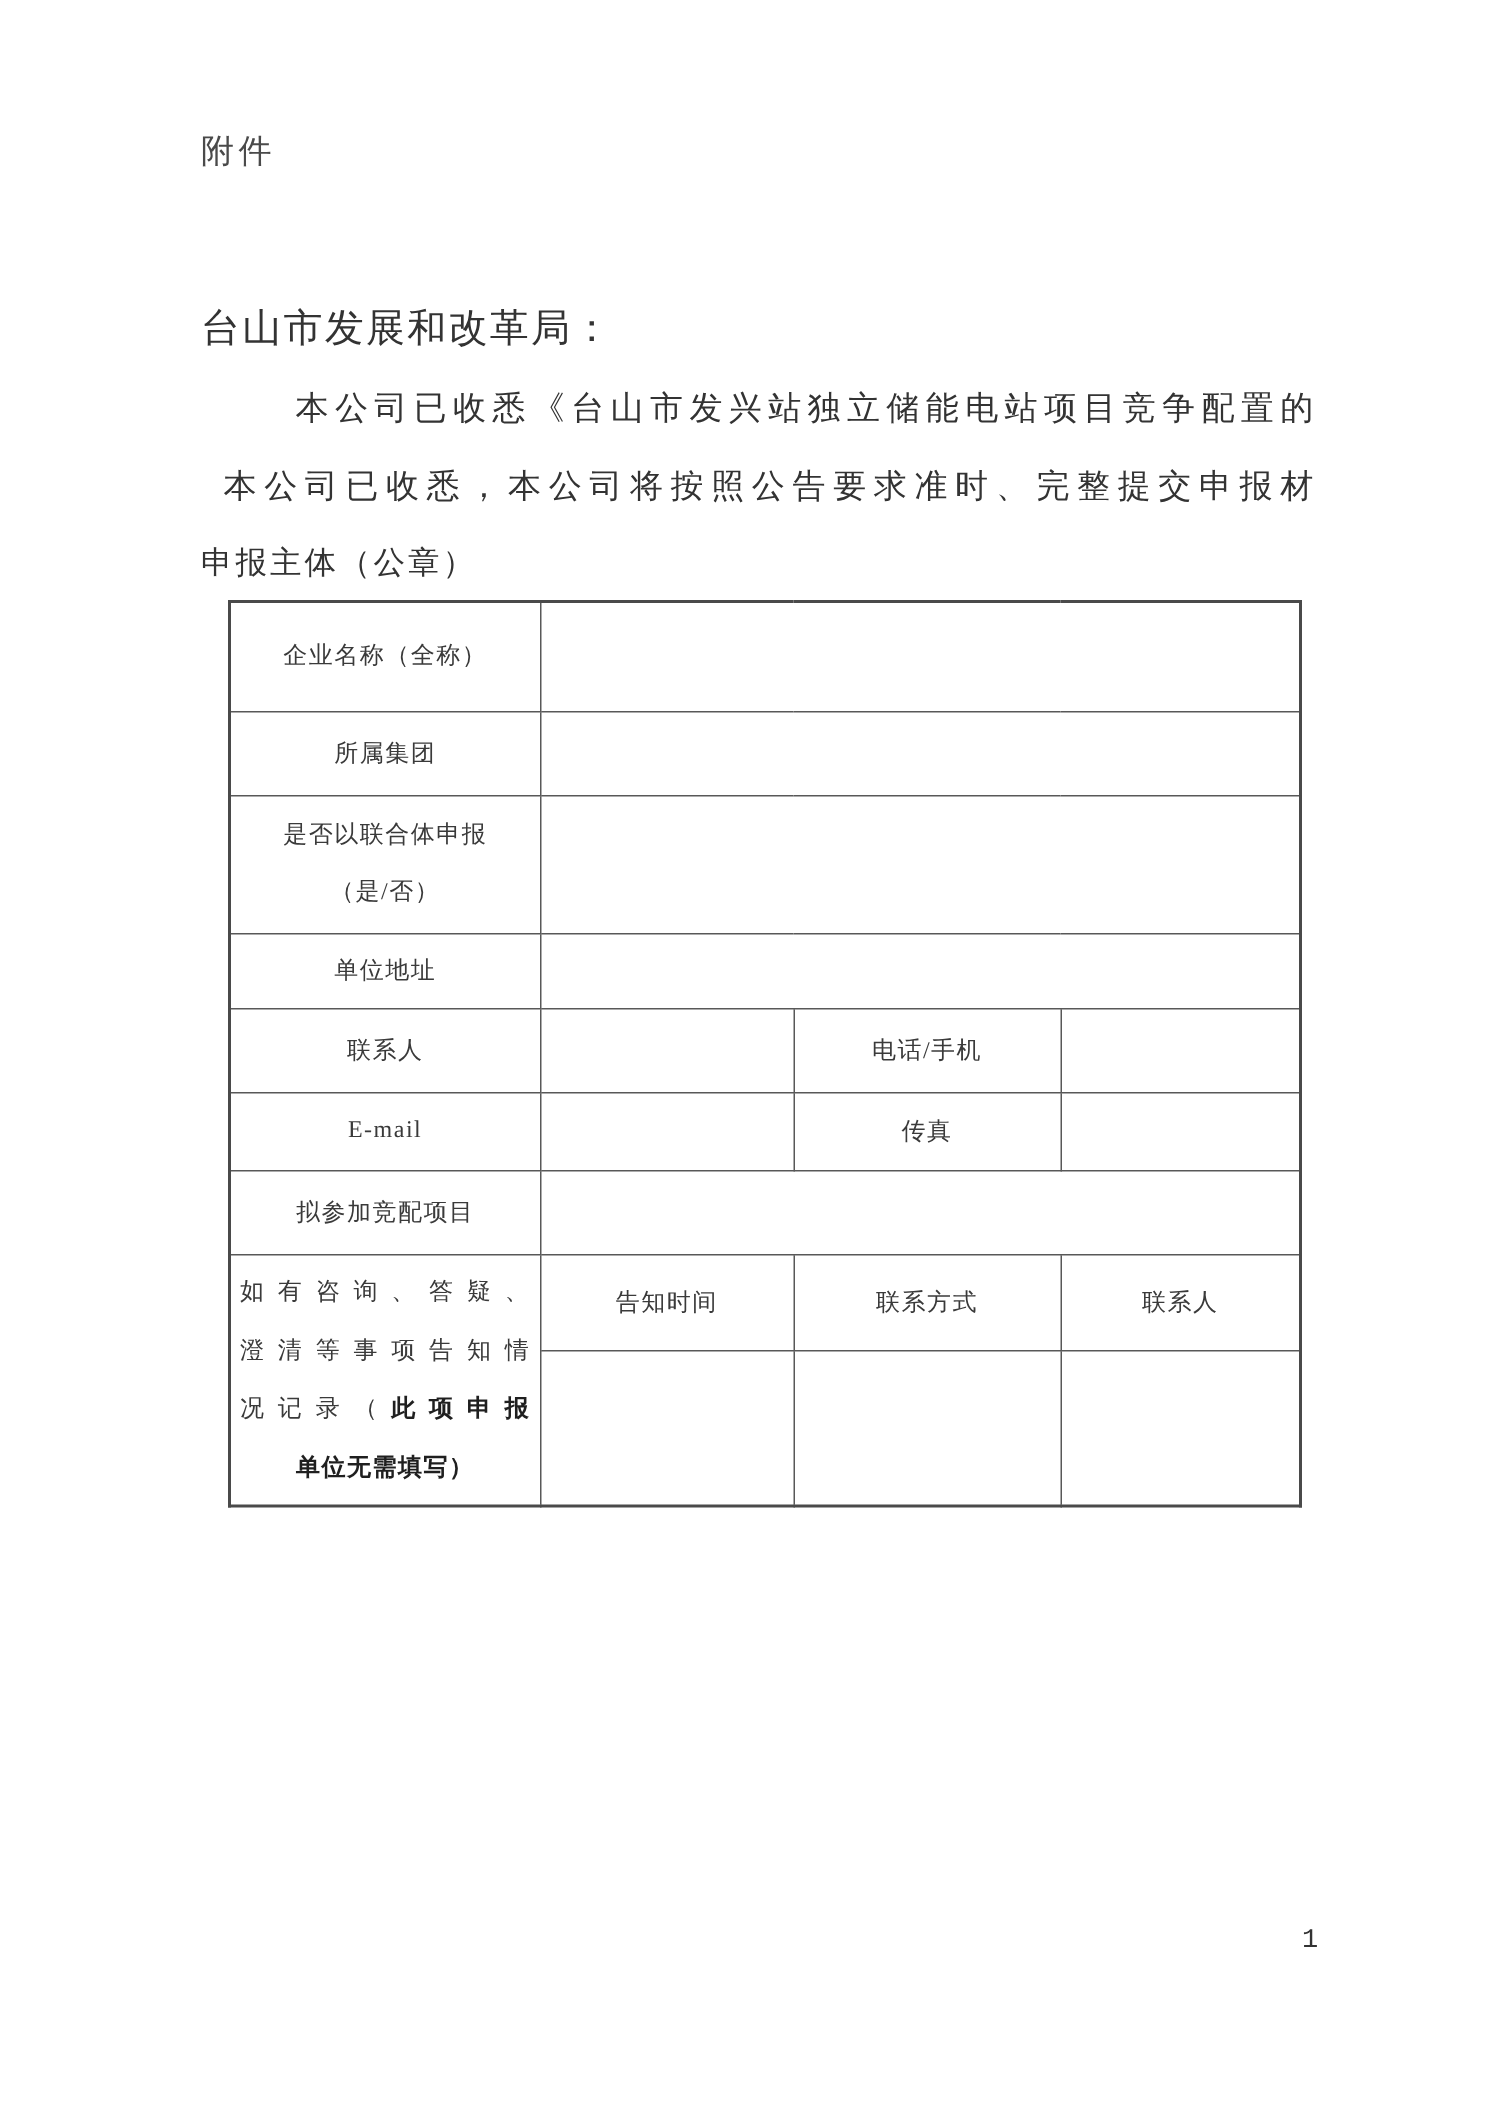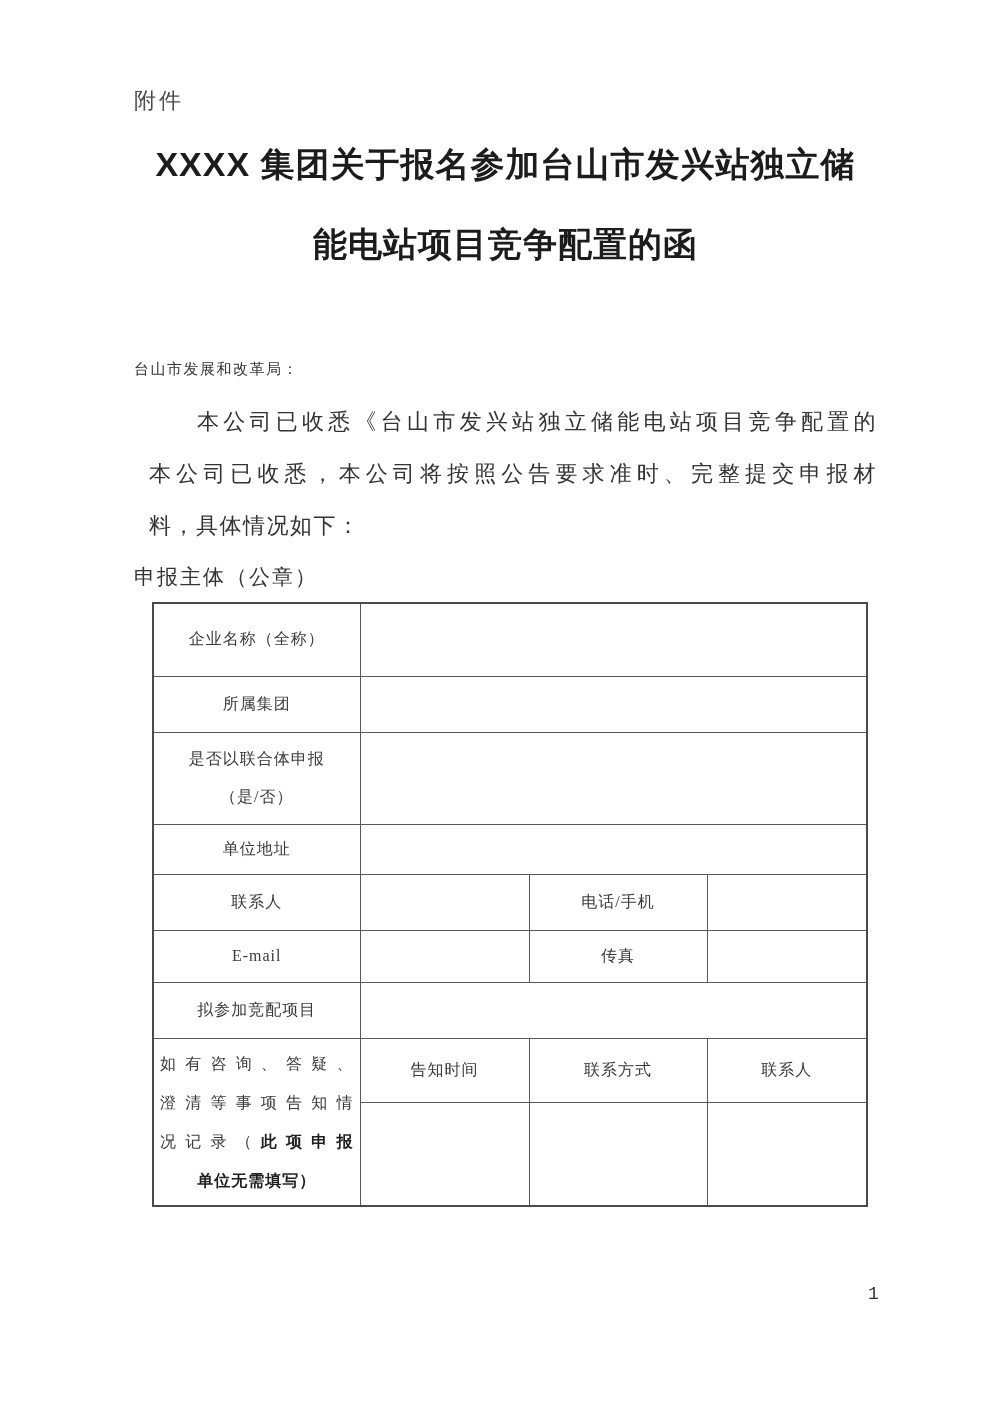--- a/index.html
+++ b/index.html
@@ -31,21 +31,21 @@
     line-height: 44px;
     font-weight: bold;
     color: #1c1c1c;
     text-align: center;
     letter-spacing: 1px;
   }
   .title-line.first { margin-top: 26px; }
   .title-line.second { margin-top: 36px; }
   .salutation {
     margin-top: 88px;
-    font-size: 15px;
+    font-size: 26px;
     line-height: 30px;
     letter-spacing: 1.5px;
     color: #333;
   }
   .para { margin-top: 12px; margin-left: 15px; }
   .pline {
     font-size: 22px;
     line-height: 52px;
     letter-spacing: 1.5px;
     color: #333;
@@ -109,31 +109,26 @@
   }
 </style>
 </head>
 <body>
 
 <div class="page">
   <div class="content">
 
     <div class="attachment">附件</div>
 
-    <div class="doc-title">
-      <div class="title-line first">XXXX 集团关于报名参加台山市发兴站独立储</div>
-      <div class="title-line second">能电站项目竞争配置的函</div>
-    </div>
 
     <div class="salutation">台山市发展和改革局：</div>
 
     <div class="para">
       <div class="pline just indent">本公司已收悉《台山市发兴站独立储能电站项目竞争配置的</div>
       <div class="pline just">本公司已收悉，本公司将按照公告要求准时、完整提交申报材</div>
-      <div class="pline">料，具体情况如下：</div>
     </div>
 
     <div class="caption">申报主体（公章）</div>
 
     <table class="form">
       <colgroup>
         <col style="width:207px">
         <col style="width:169px">
         <col style="width:178px">
         <col style="width:160px">

